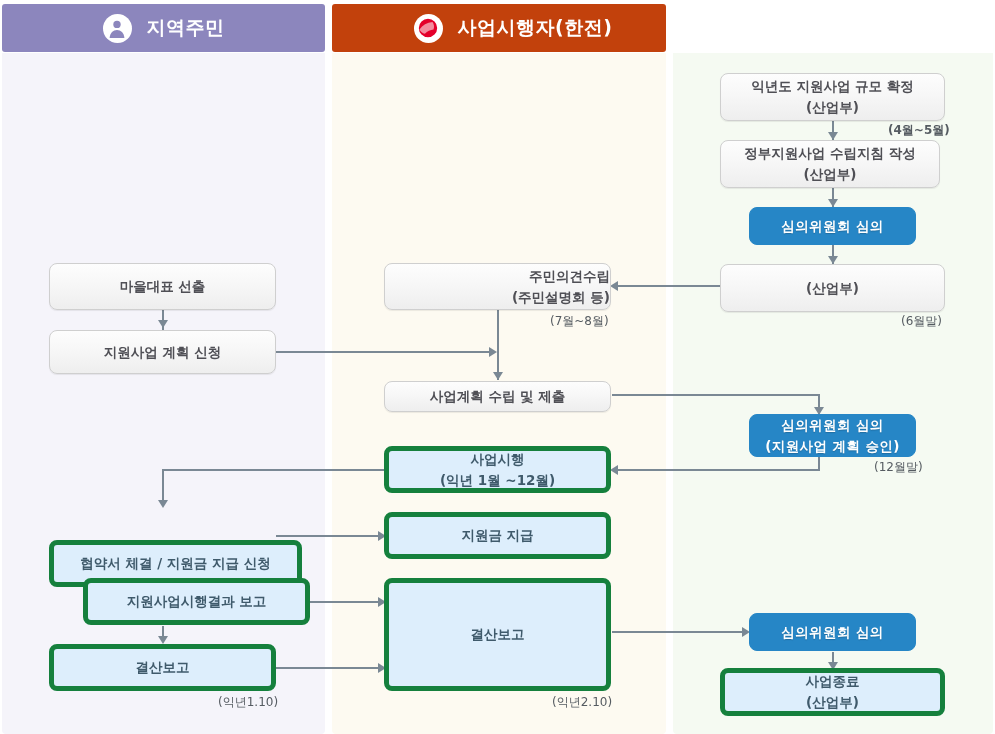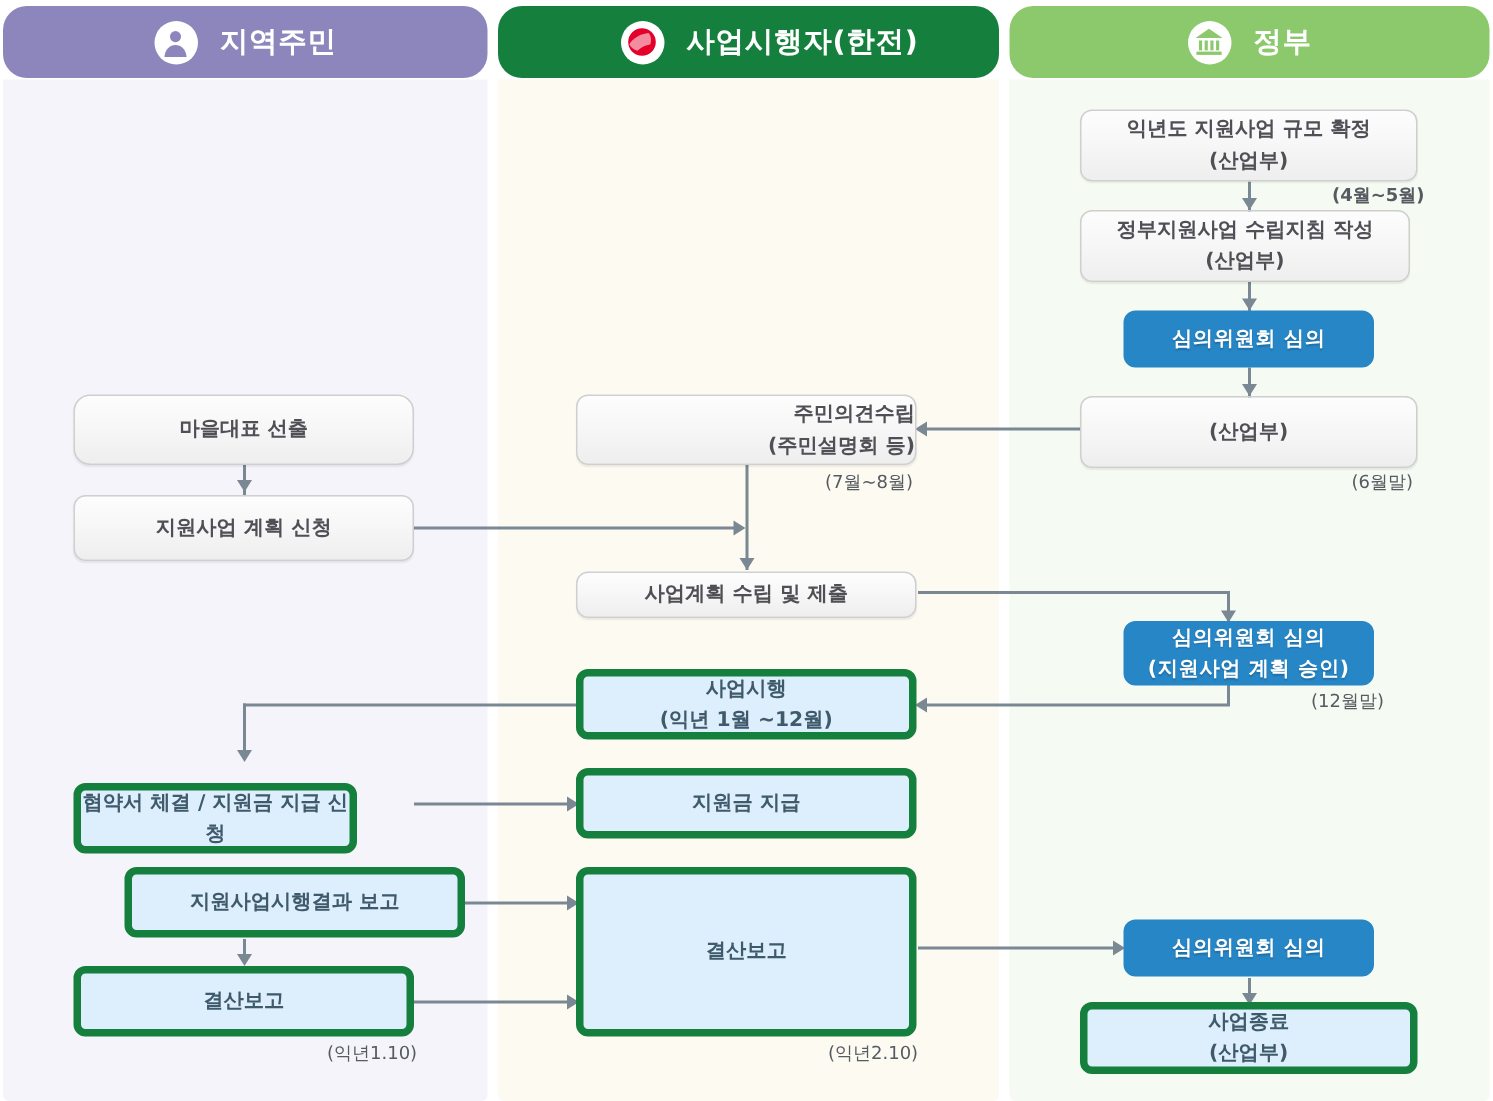--- a/index.html
+++ b/index.html
@@ -6,25 +6,25 @@
   body{width:995px;height:734px;position:relative;overflow:hidden;
        font-family:"DejaVu Sans","Liberation Sans",sans-serif;}
 
   
   .col{position:absolute;top:0;border-radius:10px 10px 0 0;}
   .col-body{position:absolute;left:0;right:0;top:53px;bottom:0;border-radius:0 0 4px 4px;}
   #col-residents{left:2px;width:323px;height:734px;}
   #col-operator {left:332px;width:334px;height:734px;}
   #col-government{left:673px;width:320px;height:734px;}
 
-  .col-head{position:absolute;left:0;right:0;top:4px;height:48px;border-radius:16px;
+  .col-head{position:absolute;left:0;right:0;top:4px;height:48px;border-radius:3px;
             display:flex;align-items:center;justify-content:center;gap:15px;
             color:#ffffff;font-size:19px;font-weight:bold;letter-spacing:.5px;}
   #head-residents {background:#8c86bd;}
-  #head-operator  {background:#15803d;padding-left:28px;}
+  #head-operator  {background:#c2410c;padding-left:28px;}
   #head-government{background:#8cc96c;}
 
   .head-icon{width:29px;height:29px;border-radius:50%;background:#ffffff;
              display:flex;align-items:center;justify-content:center;flex:0 0 auto;}
   .head-icon svg{display:block;}
 
   
   .box{position:absolute;border-radius:8px;box-sizing:border-box;
        display:flex;flex-direction:column;align-items:center;justify-content:center;
        font-size:13.5px;font-weight:bold;line-height:1.55;text-align:center;z-index:3;}
@@ -81,33 +81,20 @@
         <path d="M3.5 13.5c3-4.5 7.5-7 13-7.5 1.6 2.2 2 5 1 7.6-3 .4-6.2 1.8-8.6 4.2-2.4-.6-4.4-2.2-5.4-4.3z" fill="#ffffff" opacity=".55"></path>
         <circle cx="12" cy="12" r="10" fill="none" stroke="#ffffff" stroke-width="1.6"></circle>
       </svg>
     </span>
     <span>사업시행자(한전)</span>
   </div>
 </div>
 
 <div class="col" id="col-government">
   <div class="col-body" style="background:#f5faf2;"></div>
-  <div class="col-head" id="head-government">
-    <span class="head-icon">
-      <svg width="24" height="24" viewBox="0 0 24 24">
-        <path d="M12 3.2 21 9.4H3z" fill="#8cc96c"></path>
-        <rect x="5.3" y="11" width="2.1" height="6.6" fill="#8cc96c"></rect>
-        <rect x="9.1" y="11" width="2.1" height="6.6" fill="#8cc96c"></rect>
-        <rect x="12.9" y="11" width="2.1" height="6.6" fill="#8cc96c"></rect>
-        <rect x="16.7" y="11" width="2.1" height="6.6" fill="#8cc96c"></rect>
-        <rect x="3.6" y="18.4" width="16.8" height="2.2" fill="#8cc96c"></rect>
-      </svg>
-    </span>
-    <span>정부</span>
-  </div>
 </div>
 
 <div class="ln v" style="left:832px;top:121px;height:22px;"></div>
 <div class="ar down" style="left:828px;top:132px;"></div>
 
 <div class="ln v" style="left:832px;top:188px;height:22px;"></div>
 <div class="ar down" style="left:828px;top:199px;"></div>
 
 <div class="ln v" style="left:832px;top:245px;height:22px;"></div>
 <div class="ar down" style="left:828px;top:256px;"></div>
@@ -173,27 +160,27 @@
   <span class="l2">(지원사업 계획 승인)</span>
 </div>
 <div class="box blue" style="left:749px;top:613px;width:167px;height:38px;">
   <span class="l1">심의위원회 심의</span>
 </div>
 <div class="box lightblue" style="left:720px;top:668px;width:225px;height:48px;">
   <span class="l1">사업종료</span>
   <span class="l2">(산업부)</span>
 </div>
 
-<div class="box grey" style="left:49px;top:263px;width:227px;height:47px;border-radius:11px;">
+<div class="box grey" style="left:49px;top:263px;width:227px;height:47px;">
   <span class="l1">마을대표 선출</span>
 </div>
 <div class="box grey" style="left:49px;top:330px;width:227px;height:44px;">
   <span class="l1">지원사업 계획 신청</span>
 </div>
-<div class="box lightblue" style="left:49px;top:522px;width:189px;height:47px;">
+<div class="box lightblue" style="left:49px;top:540px;width:253px;height:47px;">
   <span class="l1">협약서 체결 / 지원금 지급 신청</span>
 </div>
 <div class="box lightblue" style="left:49px;top:578px;width:227px;height:47px;margin-left:34px;">
   <span class="l1">지원사업시행결과 보고</span>
 </div>
 <div class="box lightblue" style="left:49px;top:644px;width:227px;height:47px;">
   <span class="l1">결산보고</span>
 </div>
 
 <div class="box grey" style="left:384px;top:263px;width:227px;height:47px;align-items:flex-end;">

